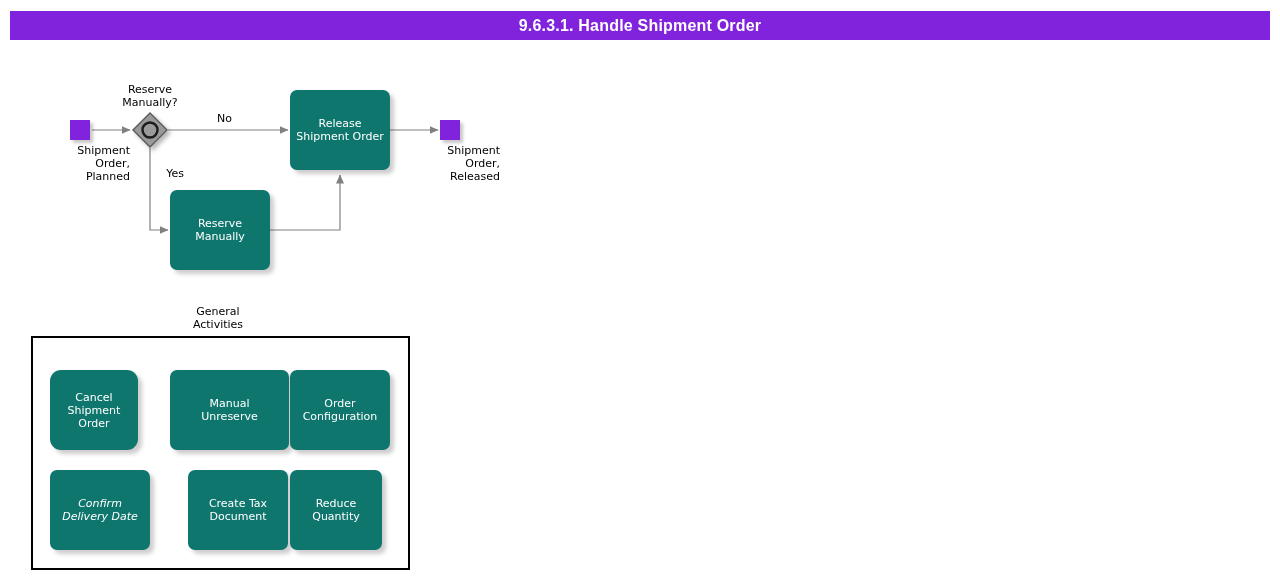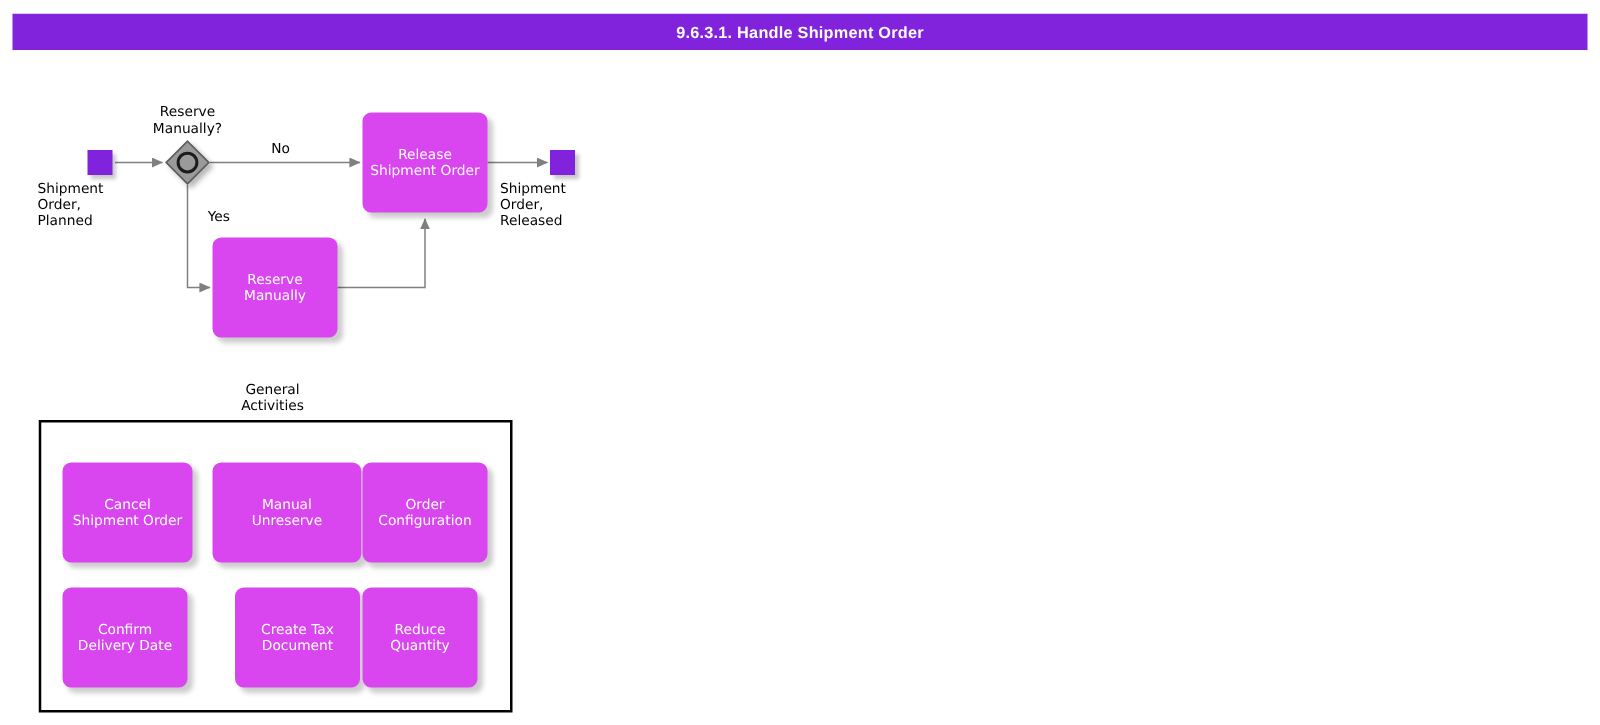--- a/index.html
+++ b/index.html
@@ -22,21 +22,21 @@
     top: 11px;
     width: 1260px;
     height: 29px;
     background: #8122dc;
     display: flex;
     align-items: center;
     justify-content: center;
   }
   .title-bar-text {
     color: #ffffff;
-    font-size: 13px;
+    font-size: 16px;
     font-weight: bold;
     font-family: "Liberation Sans", sans-serif;
     letter-spacing: 0.2px;
   }
 
   
   .canvas {
     position: absolute;
     left: 0;
     top: 0;
@@ -60,29 +60,29 @@
 
   .event-node {
     width: 20px;
     height: 20px;
     background: #8122dc;
     box-shadow: 3px 3px 3px rgba(0,0,0,0.22);
   }
 
   .event-label {
     position: absolute;
-    text-align: left;
+    text-align: right;
     font-size: 11px;
     line-height: 13px;
     color: #000000;
     white-space: pre-line;
   }
 
   .task-node {
-    background: #d946ef;
+    background: #0f766e;
     border-radius: 7px;
     box-shadow: 4px 4px 4px rgba(0,0,0,0.20);
     display: flex;
     align-items: center;
     justify-content: center;
     text-align: center;
     color: #ffffff;
     font-size: 11px;
     line-height: 13px;
     white-space: pre-line;
@@ -178,30 +178,30 @@
   <div class="node event-node" style="left:440px; top:120px;"></div>
   <div class="event-label" style="left:400px; top:144px; width:100px;">Shipment
 Order,
 Released</div>
 
   <div class="group-label" style="left:168px; top:305px; width:100px;">General
 Activities</div>
 
   <div class="group-box" style="left:31px; top:336px; width:379px; height:234px;"></div>
 
-  <div class="node task-node" style="left:50px; top:370px; width:104px; height:80px;">Cancel
+  <div class="node task-node" style="left:50px; top:370px; width:88px; height:80px;border-radius:11px;">Cancel
 Shipment Order</div>
 
   <div class="node task-node" style="left:170px; top:370px; width:119px; height:80px;">Manual
 Unreserve</div>
 
   <div class="node task-node" style="left:290px; top:370px; width:100px; height:80px;">Order
 Configuration</div>
 
-  <div class="node task-node" style="left:50px; top:470px; width:100px; height:80px;">Confirm
+  <div class="node task-node" style="left:50px; top:470px; width:100px; height:80px;font-style:italic;">Confirm
 Delivery Date</div>
 
   <div class="node task-node" style="left:188px; top:470px; width:100px; height:80px;">Create Tax
 Document</div>
 
   <div class="node task-node" style="left:290px; top:470px; width:92px; height:80px;">Reduce Quantity</div>
 
 </div>
 
 </body></html>

